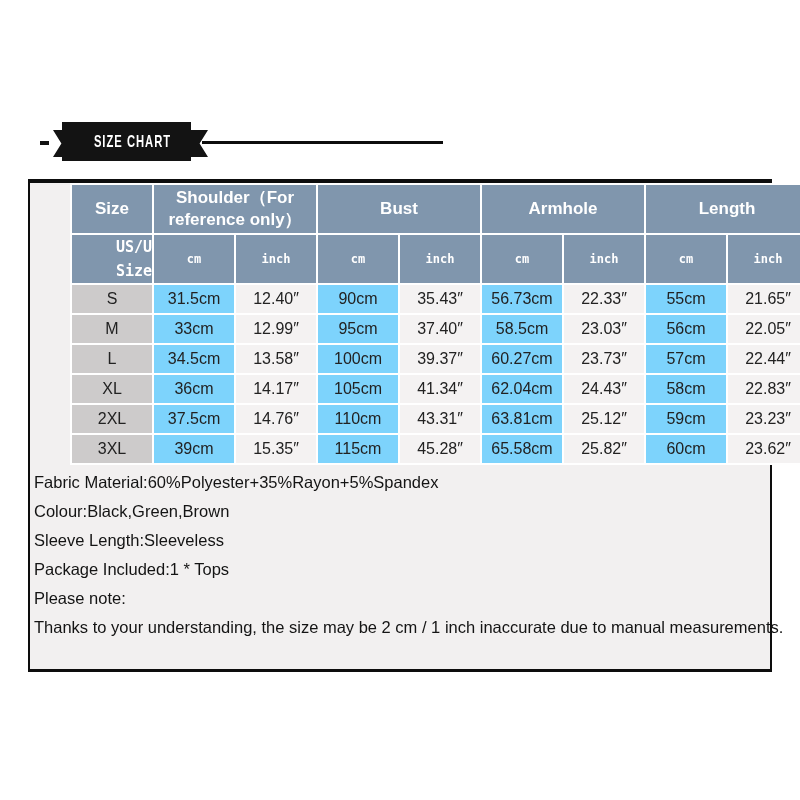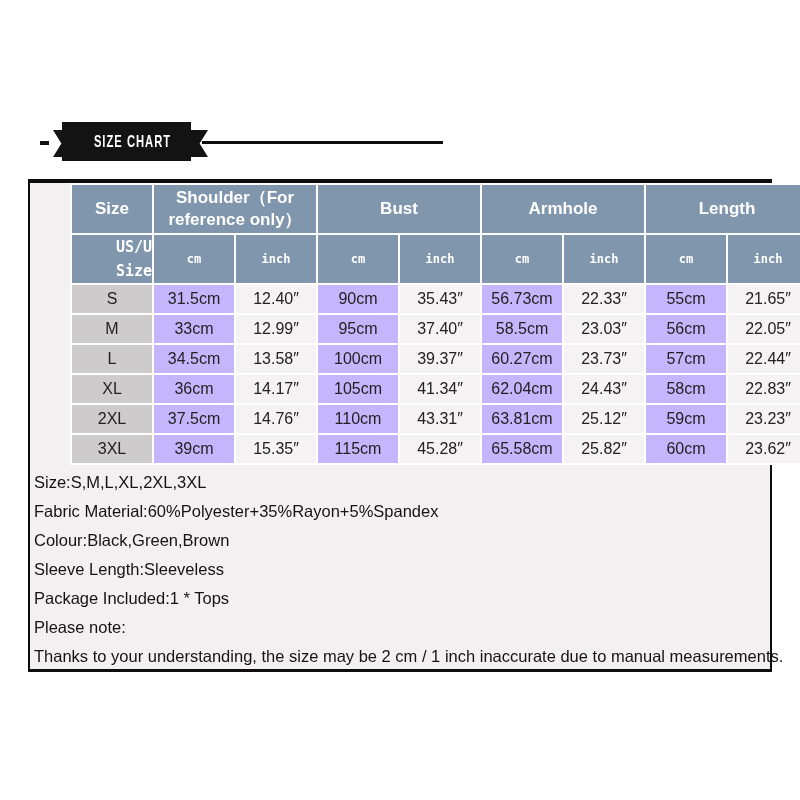--- a/index.html
+++ b/index.html
@@ -25,21 +25,21 @@
   table.size-table { width:100%; border-collapse:separate; border-spacing:2px; table-layout:fixed;
                      background:#ffffff;margin-left:40px; }
   th, td { text-align:center; vertical-align:middle; padding:0; overflow:hidden; }
   tr.h1 th { background:#8096ad; color:#ffffff; font-size:17px; font-weight:bold;
              height:48px; line-height:1.3; }
   tr.h2 th { background:#8096ad; color:#ffffff; font-family:"DejaVu Sans Mono", monospace;
              font-weight:bold; font-size:12px; height:48px; }
   tr.h2 th.sub-size { font-size:15px; line-height:1.6;padding-left:44px; }
   td { height:28px; font-size:16px; color:#222222; }
   td.c-size { background:#cdcbcb; }
-  td.c-cm   { background:#c4b5fd; }
+  td.c-cm   { background:#7dd3fc; }
   td.c-inch { background:#f4f2f2; }
 
   
   .notes { padding:3px 2px 0 4px; }
   .note-line { font-size:16.5px; line-height:29px; color:#141414; white-space:nowrap; }
 </style>
 </head>
 <body>
 
 <div class="canvas">
@@ -139,21 +139,20 @@
           <td class="c-inch">45.28″</td>
           <td class="c-cm">65.58cm</td>
           <td class="c-inch">25.82″</td>
           <td class="c-cm">60cm</td>
           <td class="c-inch">23.62″</td>
         </tr>
       </tbody>
     </table>
 
     <div class="notes">
-      <div class="note-line">Size:S,M,L,XL,2XL,3XL</div>
       <div class="note-line">Fabric Material:60%Polyester+35%Rayon+5%Spandex</div>
       <div class="note-line">Colour:Black,Green,Brown</div>
       <div class="note-line">Sleeve Length:Sleeveless</div>
       <div class="note-line">Package Included:1 * Tops</div>
       <div class="note-line">Please note:</div>
       <div class="note-line">Thanks to your understanding, the size may be 2 cm / 1 inch inaccurate due to manual measurements.</div>
     </div>
 
   </div>
 </div>

